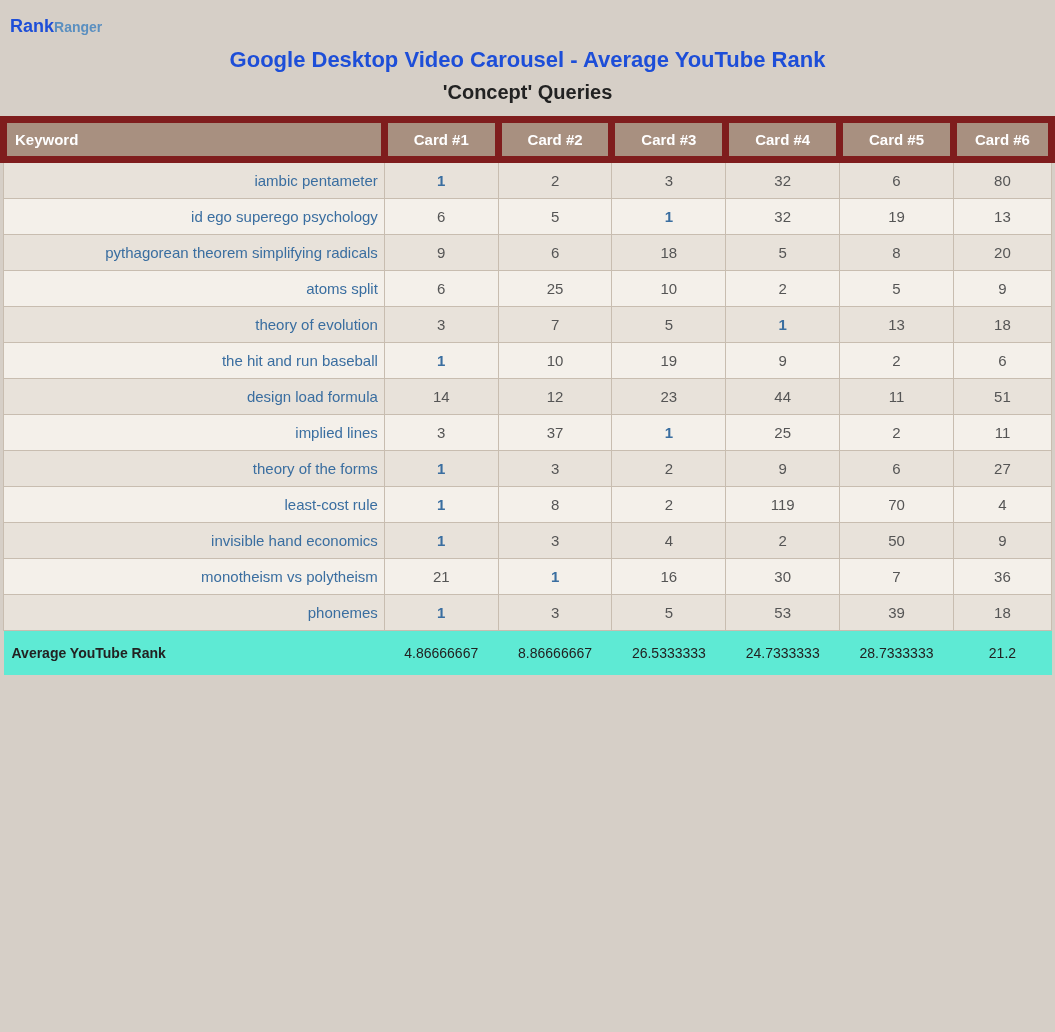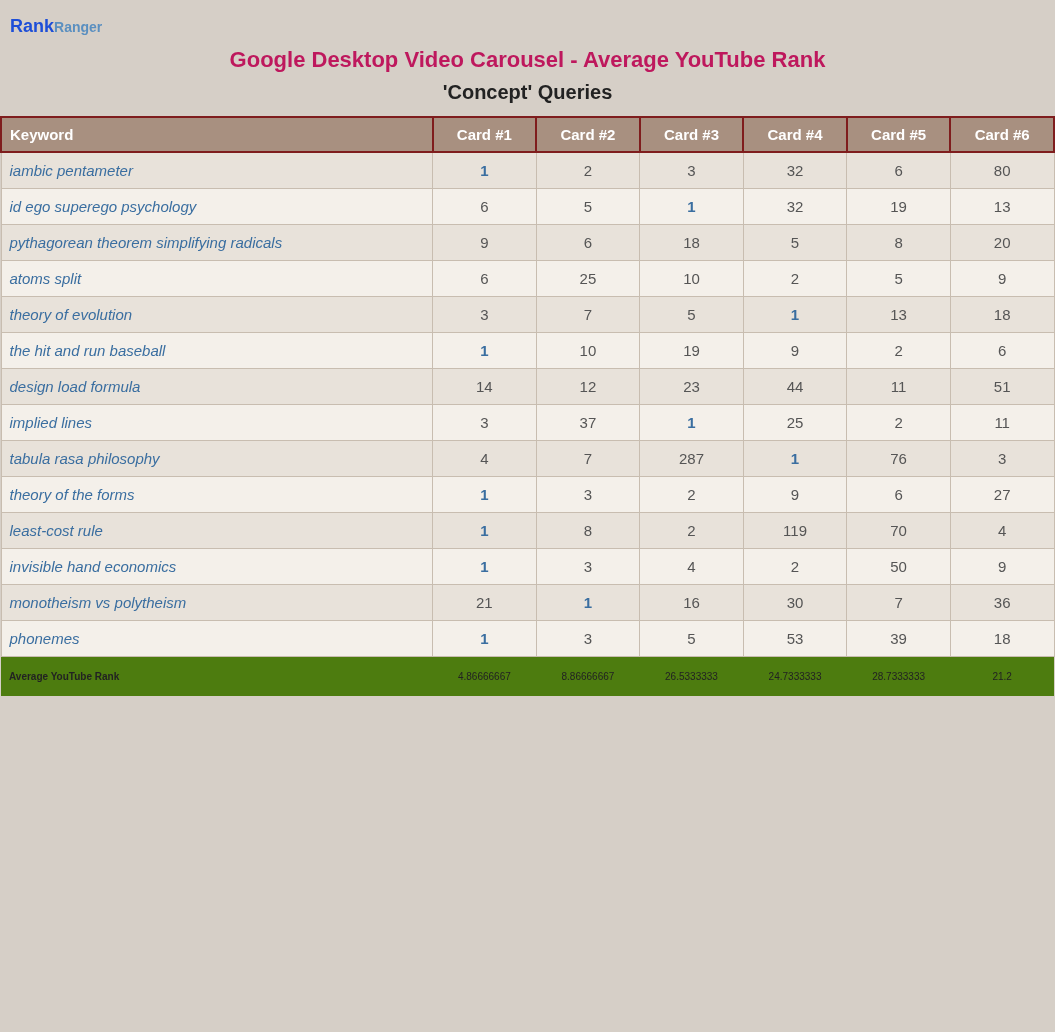--- a/index.html
+++ b/index.html
@@ -12,71 +12,70 @@
     }
     .brand {
       padding: 6px 10px 0 10px;
     }
     .brand-rank { color: #1d4ed8; font-weight: bold; font-size: 18px; }
     .brand-ranger { color: #5a8fc0; font-weight: bold; font-size: 14px; }
     .main-title {
       text-align: center;
       font-size: 22px;
       font-weight: bold;
-      color: #be185d;
+      color: #1d4ed8;
       padding: 10px 0 4px 0;
     }
     .sub-title {
       text-align: center;
       font-size: 20px;
       color: #222;
       font-weight: bold;
       padding: 4px 0 12px 0;
     }
     table {
       width: 100%;
       border-collapse: collapse;
       font-size: 15px;
     }
     thead tr th {
       background-color: #a89080;
       color: #fff;
-      border: 2px solid #7f1d1d;
+      border: 7px solid #7f1d1d;
       padding: 8px 6px;
       text-align: center;
       font-weight: bold;
     }
     thead tr th:first-child {
       text-align: left;
       padding-left: 8px;
     }
     tbody tr td {
       border: 1px solid #c8bdb0;
       padding: 9px 6px;
       text-align: center;
       color: #555;
     }
     tbody tr td:first-child {
-      text-align: left;
+      text-align: right;
       padding-left: 8px;
       color: #3a6ea0;
-      font-style: italic;
     }
     tbody tr:nth-child(odd) td {
       background-color: #e8e2da;
     }
     tbody tr:nth-child(even) td {
       background-color: #f4f0ea;
     }
     tfoot tr td {
-      background-color: #4d7c0f;
+      background-color: #5eead4;
       border: none;
       padding: 14px 6px;
       text-align: center;
-      font-size: 10px;
+      font-size: 14px;
       color: #222;
     }
     tfoot tr td:first-child {
       text-align: left;
       padding-left: 8px;
       font-weight: bold;
     }
   </style>
 </head>
 <body>
@@ -167,29 +166,20 @@
       <tr>
         <td>implied lines</td>
         <td>3</td>
         <td>37</td>
         <td style="color: rgb(58, 110, 160); font-weight: bold;">1</td>
         <td>25</td>
         <td>2</td>
         <td>11</td>
       </tr>
       <tr>
-        <td>tabula rasa philosophy</td>
-        <td>4</td>
-        <td>7</td>
-        <td>287</td>
-        <td style="color: rgb(58, 110, 160); font-weight: bold;">1</td>
-        <td>76</td>
-        <td>3</td>
-      </tr>
-      <tr>
         <td>theory of the forms</td>
         <td style="color: rgb(58, 110, 160); font-weight: bold;">1</td>
         <td>3</td>
         <td>2</td>
         <td>9</td>
         <td>6</td>
         <td>27</td>
       </tr>
       <tr>
         <td>least-cost rule</td>

